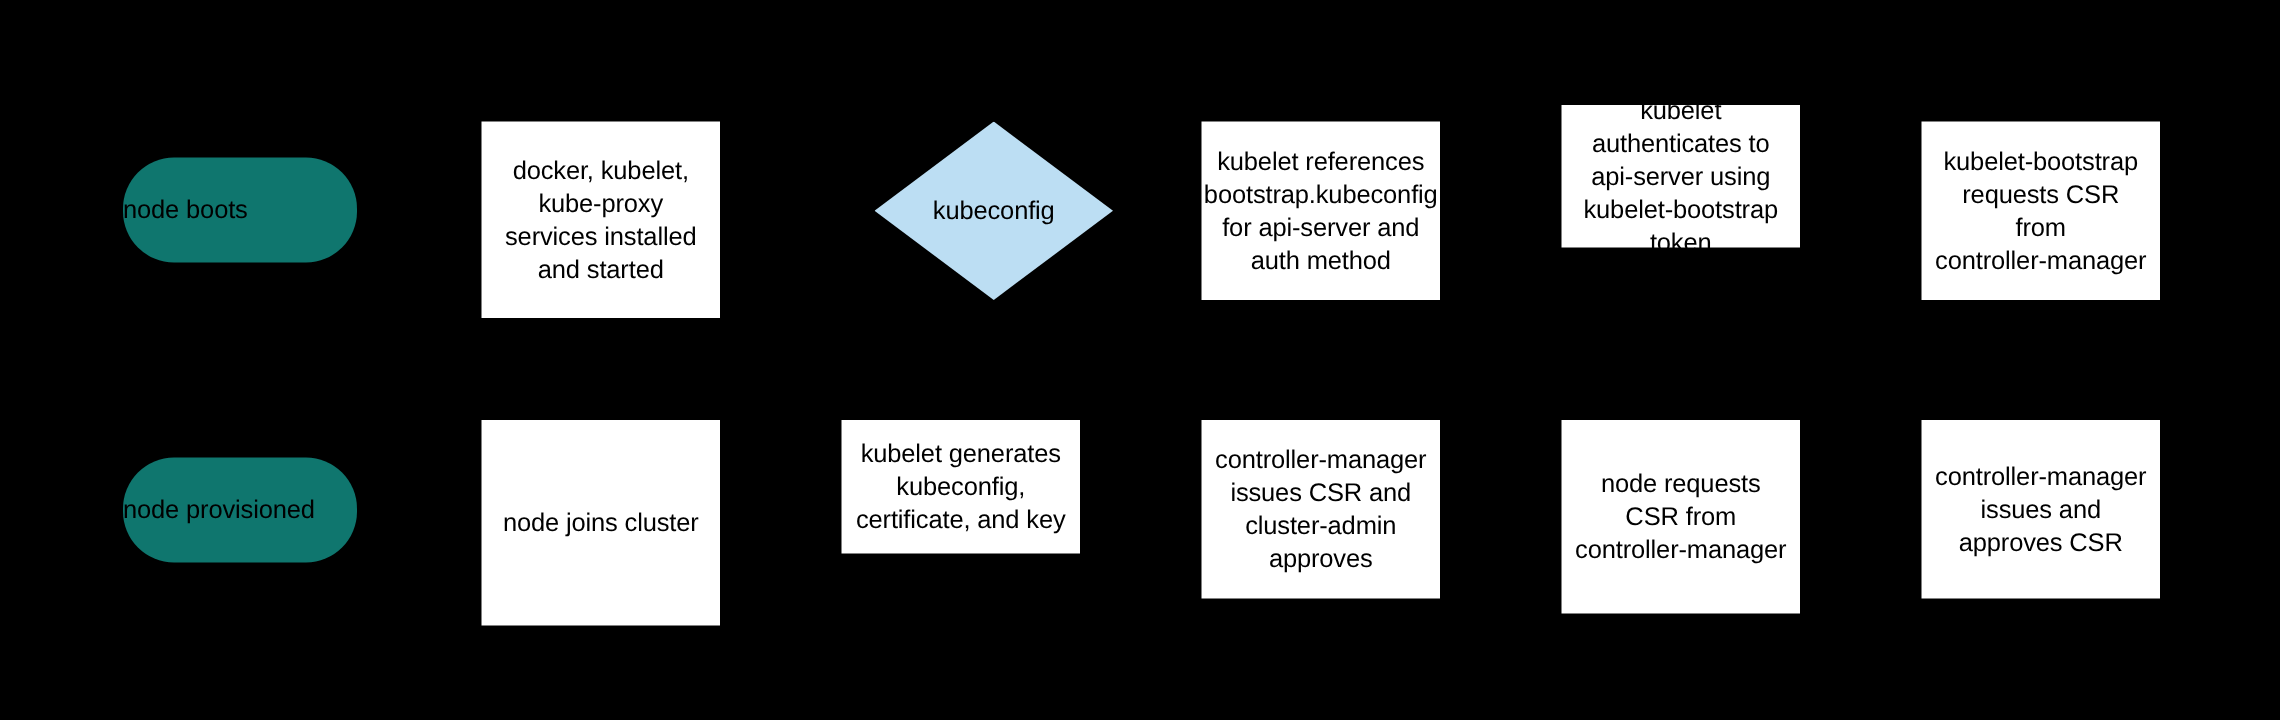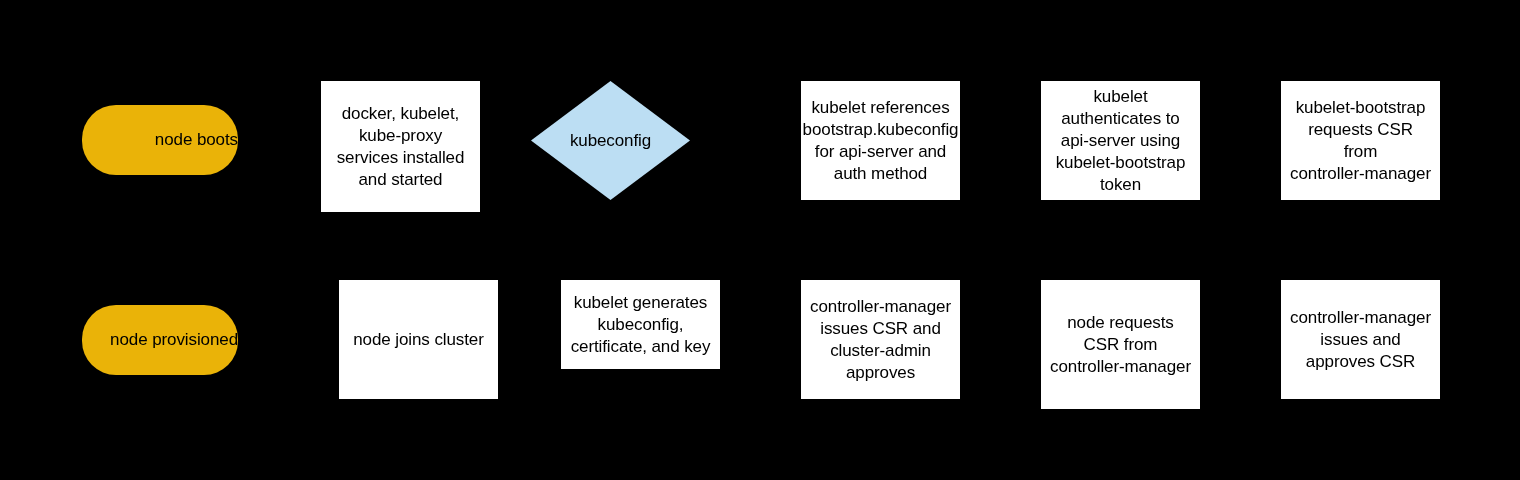--- a/index.html
+++ b/index.html
@@ -30,25 +30,25 @@
     background: #ffffff;
     display: flex;
     align-items: center;
     justify-content: center;
   }
 
   
   .node.terminator .shape {
     width: 100%;
     height: 100%;
-    background: #eab308;
+    background: #0f766e;
     border-radius: 34px;
     display: flex;
     align-items: center;
-    justify-content: flex-end;
+    justify-content: flex-start;
   }
 
   
   .node.decision .shape {
     width: 100%;
     height: 100%;
     background: #bcdef3;
     clip-path: polygon(50% 0%, 100% 50%, 50% 100%, 0% 50%);
     display: flex;
     align-items: center;
@@ -91,34 +91,34 @@
         </div>
       </div>
       <div class="node process" style="left: 321px; top: 81px; width: 159px; height: 131px;">
         <div class="shape">
           <div class="label">docker, kubelet,
 kube-proxy
 services installed
 and started</div>
         </div>
       </div>
-      <div class="node decision" style="left: 531px; top: 81px; width: 159px; height: 119px;">
+      <div class="node decision" style="left: 583px; top: 81px; width: 159px; height: 119px;">
         <div class="shape">
           <div class="label">kubeconfig</div>
         </div>
       </div>
       <div class="node process" style="left: 801px; top: 81px; width: 159px; height: 119px;">
         <div class="shape clip">
           <div class="label wide">kubelet references
 bootstrap.kubeconfig
 for api-server and
 auth method</div>
         </div>
       </div>
-      <div class="node process" style="left: 1041px; top: 81px; width: 159px; height: 119px;">
+      <div class="node process" style="left: 1041px; top: 70px; width: 159px; height: 95px;">
         <div class="shape">
           <div class="label">kubelet
 authenticates to
 api-server using
 kubelet-bootstrap
 token</div>
         </div>
       </div>
       <div class="node process" style="left: 1281px; top: 81px; width: 159px; height: 119px;">
         <div class="shape">
@@ -128,21 +128,21 @@
 controller-manager</div>
         </div>
       </div>
     </div>
     <div>
       <div class="node terminator" style="left: 82px; top: 305px; width: 156px; height: 70px;">
         <div class="shape">
           <div class="label">node provisioned</div>
         </div>
       </div>
-      <div class="node process" style="left: 339px; top: 280px; width: 159px; height: 119px;">
+      <div class="node process" style="left: 321px; top: 280px; width: 159px; height: 137px;">
         <div class="shape">
           <div class="label">node joins cluster</div>
         </div>
       </div>
       <div class="node process" style="left: 561px; top: 280px; width: 159px; height: 89px;">
         <div class="shape">
           <div class="label">kubelet generates
 kubeconfig,
 certificate, and key</div>
         </div>

